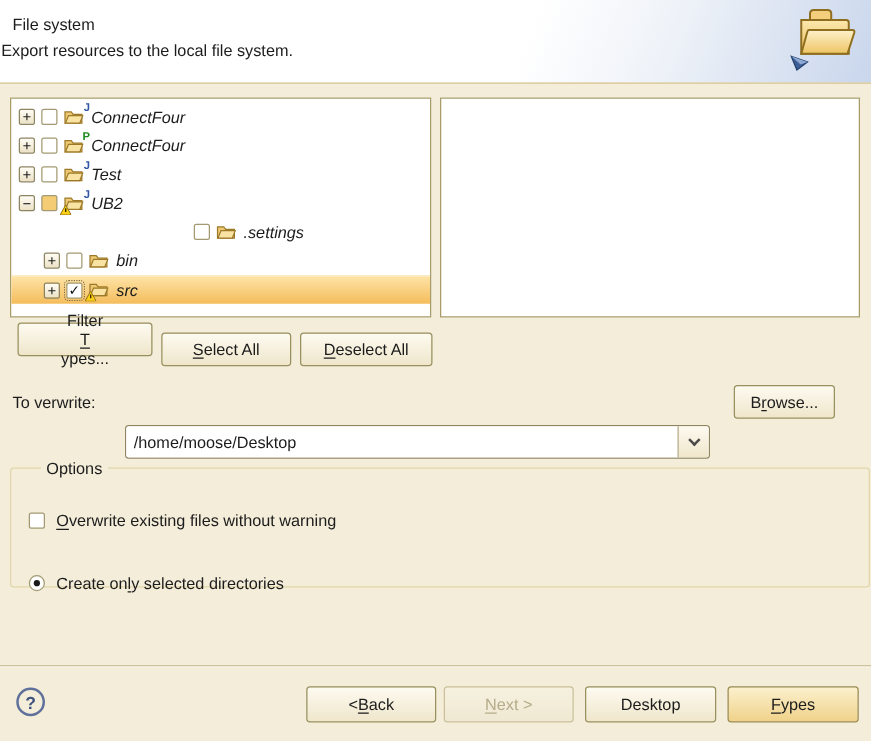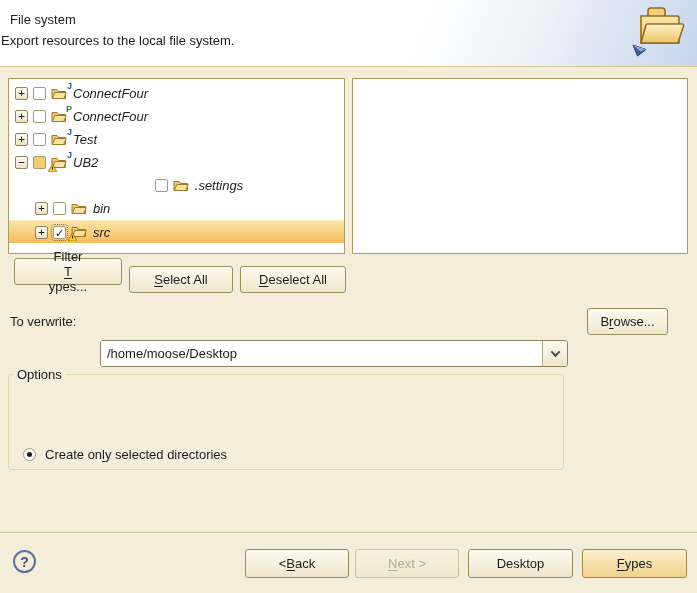--- a/index.html
+++ b/index.html
@@ -64,22 +64,22 @@
   .combo { position:absolute; left:100px; top:308px; width:468px; height:27px; display:flex;
            border:1px solid #8f8560; border-radius:3px; background:#fff; overflow:hidden;margin-top:32px; }
   .combo input { flex:1; border:0; outline:0; padding:0 6px; font:13px "Liberation Sans","DejaVu Sans",sans-serif;
                  color:#1c1c1c; background:#fff; }
   .combo-btn { width:25px; flex:none; border-left:1px solid #b5ab85; cursor:pointer;
                background:linear-gradient(#fdfaf0,#efe6cb); display:flex; align-items:center; justify-content:center; }
   .chev { width:7px; height:7px; border-right:2px solid #4a4a4a; border-bottom:2px solid #4a4a4a;
           transform:rotate(45deg) translate(-1px,-1px); }
 
   
-  fieldset.opts { position:absolute; left:8px; top:367px; width:556px; height:103px;
-                  border:1px solid #e2d6aa; border-radius:3px; }
+  fieldset.opts { position:absolute; left:8px; top:367px; width:688px; height:103px;
+                  border:1px solid #e2d6aa; border-radius:3px;padding-left:20px; }
   fieldset.opts legend { margin-left:4px; padding:0 4px; }
   .optrow { position:absolute; left:14px; height:16px; display:flex; align-items:center; gap:9px; white-space:nowrap; }
   .radio { width:13px; height:13px; flex:none; border:1px solid #a39a73; border-radius:50%; background:#fff; position:relative; }
   .radio.on::after { content:""; position:absolute; inset:3px; border-radius:50%; background:#1a1a1a; }
 
   
   .sep { position:absolute; left:0; top:532px; width:697px; height:1px; background:#cfc49c;
          box-shadow:0 1px 0 #faf6e8; }
   .help { position:absolute; left:13px; top:550px; width:23px; height:23px; border:2px solid #5f719b;
           border-radius:50%; color:#3f537e; font-weight:bold; font-size:14px;
@@ -242,21 +242,25 @@
     </span>
   </div>
   <button class="btn b-browse">
       <span>B</span>
       <span class="mn">r</span>
       <span>owse...</span>
     </button>
 
   <fieldset class="opts">
     <legend>Options</legend>
-    <div class="optrow" style="top:64px">
+    <div class="optrow" style="top:26px">
+      <span class="cb"></span>
+      <span><span></span><span class="mn">O</span><span>verwrite existing files without warning</span></span>
+    </div>
+    <div class="optrow" style="top:76px">
       <span class="radio on"></span>
       <span><span>Create on</span><span class="mn">l</span><span>y selected directories</span></span>
     </div>
   </fieldset>
 
   <div class="sep"></div>
   <button class="help">?</button>
   <button class="btn b-back">
       <span>&lt; </span>
       <span class="mn">B</span>

